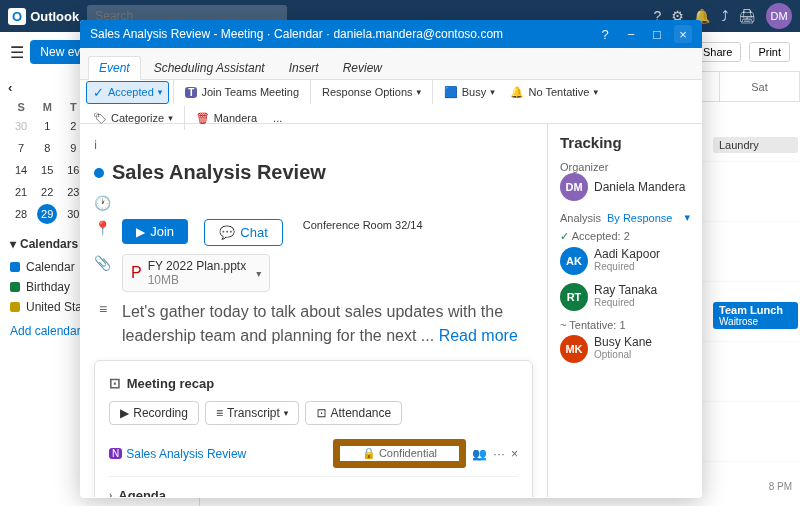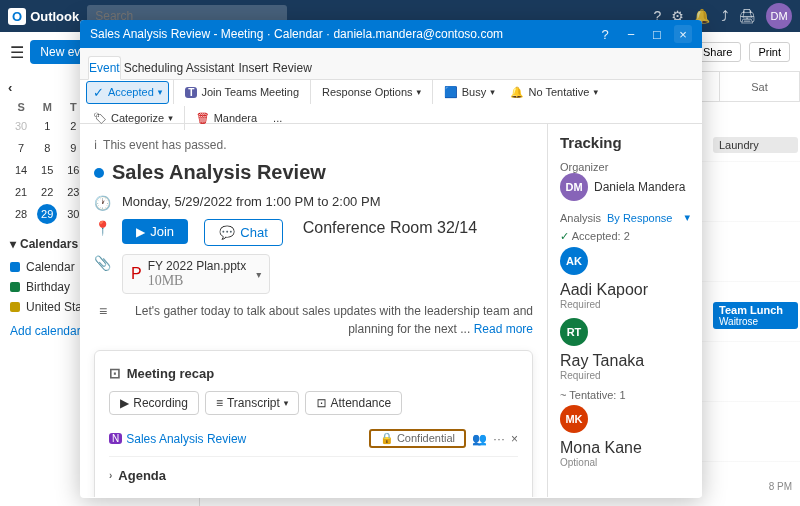--- a/index.html
+++ b/index.html
@@ -55,21 +55,21 @@
 
     
     .modal-titlebar { background: #0078d4; height: 28px; display: flex; align-items: center; padding: 0 10px; gap: 6px; }
     .modal-title-text { color: #fff; font-size: 12px; flex: 1; }
     .modal-titlebar-icons { display: flex; gap: 8px; align-items: center; }
     .modal-titlebar-icon { color: rgba(255,255,255,0.9); font-size: 13px; cursor: pointer; width: 18px; height: 18px; display: flex; align-items: center; justify-content: center; border-radius: 3px; }
     .modal-close-icon { background: rgba(255,255,255,0.1); }
 
     
     .modal-ribbon { height: 32px; border-bottom: 1px solid #e0e0e0; display: flex; align-items: flex-end; padding: 0 8px; gap: 2px; background: #f8f8f8; }
-    .ribbon-tab { padding: 4px 0; font-size: 12px; cursor: pointer; color: #333; border: 1px solid transparent; border-bottom: none; border-radius: 3px 3px 0 0; }
+    .ribbon-tab { padding: 4px 10px; font-size: 12px; cursor: pointer; color: #333; border: 1px solid transparent; border-bottom: none; border-radius: 3px 3px 0 0; font-style: italic; }
     .ribbon-tab.active { background: #fff; border-color: #e0e0e0; color: #0078d4; border-bottom: 1px solid #fff; margin-bottom: -1px; }
 
     
     .modal-toolbar { height: 44px; display: flex; align-items: center; padding: 0 6px; gap: 2px; border-bottom: 1px solid #e0e0e0; flex-wrap: wrap; background: #fff; }
     .toolbar-btn { display: flex; align-items: center; gap: 4px; padding: 3px 6px; border: 1px solid transparent; border-radius: 3px; cursor: pointer; font-size: 11px; color: #333; background: none; white-space: nowrap; }
     .toolbar-btn.active { background: #deecf9; border-color: #0078d4; color: #0078d4; }
     .toolbar-btn-icon { font-size: 13px; }
     .toolbar-separator { width: 1px; height: 24px; background: #e0e0e0; margin: 0 2px; }
     .toolbar-btn-dropdown { font-size: 9px; }
 
@@ -92,21 +92,21 @@
     
     .join-btn { background: #0078d4; color: #fff; border: none; border-radius: 4px; padding: 5px 14px; font-size: 13px; cursor: pointer; display: flex; align-items: center; gap: 5px; }
     .chat-btn { background: #fff; color: #0078d4; border: 1px solid #0078d4; border-radius: 4px; padding: 5px 14px; font-size: 13px; cursor: pointer; display: flex; align-items: center; gap: 5px; }
 
     
     .attachment { display: flex; align-items: center; gap: 6px; border: 1px solid #e0e0e0; border-radius: 4px; padding: 4px 8px; background: #fafafa; font-size: 12px; cursor: pointer; }
     .attachment-icon { color: #c00; font-size: 16px; }
     .attachment-chevron { font-size: 10px; color: #666; margin-left: 4px; }
 
     
-    .event-description { font-size: 12px; color: #555; line-height: 1.5; text-align: right; }
+    .event-description { font-size: 16px; color: #555; line-height: 1.5; }
     .read-more { color: #0078d4; cursor: pointer; }
 
     
     .recap-card { background: #fff; border: 1px solid #e0e0e0; border-radius: 6px; padding: 14px; margin-top: 12px; box-shadow: 0 2px 8px rgba(0,0,0,0.08); }
     .recap-header { display: flex; align-items: center; gap: 6px; font-size: 13px; font-weight: 600; color: #333; margin-bottom: 10px; }
     .recap-header-icon { font-size: 14px; color: #666; }
     .recap-actions { display: flex; gap: 6px; margin-bottom: 10px; flex-wrap: wrap; }
     .recap-action-btn { display: flex; align-items: center; gap: 4px; padding: 4px 10px; border: 1px solid #d0d0d0; border-radius: 4px; font-size: 12px; cursor: pointer; background: #fff; color: #333; }
     .recap-action-icon { font-size: 12px; }
 
@@ -122,23 +122,23 @@
     
     .tracking-title { font-size: 15px; font-weight: 600; color: #333; margin-bottom: 10px; }
     .tracking-section-label { font-size: 11px; color: #666; font-weight: 400; }
     .organizer-item { display: flex; align-items: center; gap: 6px; margin-bottom: 10px; }
     .avatar { width: 28px; height: 28px; border-radius: 50%; display: flex; align-items: center; justify-content: center; font-size: 11px; font-weight: 600; color: #fff; flex-shrink: 0; }
     .organizer-name { font-size: 12px; color: #333; }
     .attendees-header { display: flex; justify-content: space-between; align-items: center; margin-bottom: 6px; }
     .attendees-label { font-size: 11px; color: #666; }
     .by-response { font-size: 11px; color: #0078d4; cursor: pointer; display: flex; align-items: center; gap: 12px; }
     .accepted-label { font-size: 11px; color: #666; margin-bottom: 4px; }
-    .attendee-item { display: flex; align-items: flex-start; gap: 6px; margin-bottom: 8px; flex-direction: column; }
+    .attendee-item { display: flex; align-items: flex-start; gap: 6px; margin-bottom: 8px; }
     .attendee-info { display: flex; flex-direction: column; }
-    .attendee-name { font-size: 16px; color: #333; font-weight: 500; }
+    .attendee-name { font-size: 12px; color: #333; font-weight: 500; }
     .attendee-role { font-size: 10px; color: #888; }
   </style>
 </head>
 <body>
 
 <div class="outlook-shell">
 
   <div class="top-bar">
     <div class="top-bar-logo">
       <span style="background:#fff;color:#0078d4;border-radius:3px;padding:1px 4px;font-size:13px;font-weight:800;">O</span>
@@ -326,53 +326,51 @@
           <span>Mandera</span>
         </button>
         <button class="toolbar-btn">...</button>
       </div>
 
       <div class="modal-content">
 
         <div class="modal-main">
           <div class="event-passed">
             <span>ℹ</span>
-            <span>This event has passed.</span>
           </div>
 
           <div class="event-title">
             <div class="event-title-dot"></div>
             <span>Sales Analysis Review</span>
           </div>
 
           <div class="event-detail-row">
             <span class="detail-icon">🕐</span>
-            <span>Monday, 5/29/2022 from 1:00 PM to 2:00 PM</span>
           </div>
 
           <div class="event-detail-row">
             <span class="detail-icon">📍</span>
             <button class="join-btn">
               <span style="font-size:12px;">▶</span>
               <span>Join</span>
             </button>
             <button class="chat-btn" style="margin-left:6px;">
               <span>💬</span>
               <span>Chat</span>
             </button>
-            <span style="margin-left:10px;font-size:16px;color:#333;">Conference Room 32/14</span>
+            <span style="margin-left:10px;font-size:11px;color:#333;">Conference Room 32/14</span>
           </div>
 
           <div class="event-detail-row">
             <span class="detail-icon">📎</span>
             <div class="attachment">
               <span class="attachment-icon">P</span>
               <div>
                 <div>FY 2022 Plan.pptx</div>
-                <div style="font-size:14px;color:#888;font-family:Liberation Serif, serif;">10MB</div>
+                <div style="font-size:12px;color:#888;">10MB</div>
               </div>
               <span class="attachment-chevron">▾</span>
             </div>
           </div>
 
           <div class="event-detail-row">
             <span class="detail-icon">≡</span>
             <div class="event-description">
               <span>Let's gather today to talk about sales updates with the leadership team and planning for the next ...</span>
               <span class="read-more">Read more</span>
@@ -399,21 +397,21 @@
                 <span>Attendance</span>
               </button>
             </div>
 
             <div class="recap-link-row">
               <div class="recap-link">
                 <span style="background:#7b2fbe;color:#fff;border-radius:3px;padding:0 3px;font-size:10px;">N</span>
                 <span>Sales Analysis Review</span>
               </div>
               <div class="recap-link-icons">
-                <span style="border:2px solid #a16207;border-radius:3px;padding:1px 9px;font-size:11px;color:#666;">🔒 Confidential</span>
+                <span style="border:7px solid #a16207;border-radius:3px;padding:1px 22px;font-size:11px;color:#666;">🔒 Confidential</span>
                 <span class="recap-link-icon">👥</span>
                 <span class="recap-link-icon">···</span>
                 <span class="recap-link-icon">×</span>
               </div>
             </div>
 
             <div class="recap-section">
               <div class="recap-section-header">
                 <span class="recap-chevron">›</span>
                 <span>Agenda</span>
@@ -468,21 +466,21 @@
             </div>
           </div>
 
           <div class="accepted-label" style="margin-top:4px;">
             <span style="color:#666;">~ Tentative: 1</span>
           </div>
 
           <div class="attendee-item">
             <div class="avatar" style="background:#d83b01;">MK</div>
             <div class="attendee-info">
-              <span class="attendee-name">Mona Kane</span>
+              <span class="attendee-name">Busy Kane</span>
               <span class="attendee-role">Optional</span>
             </div>
           </div>
         </div>
       </div>
     </div>
   </div>
 
 </div>
 

